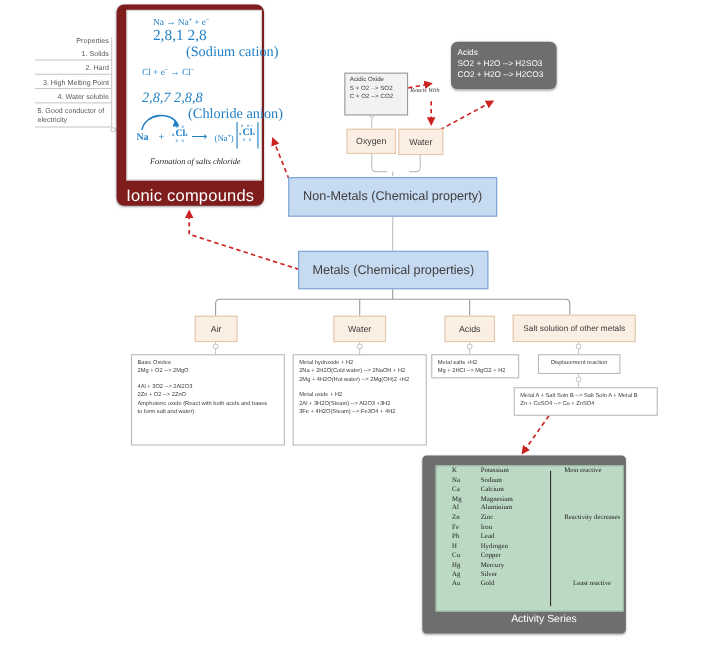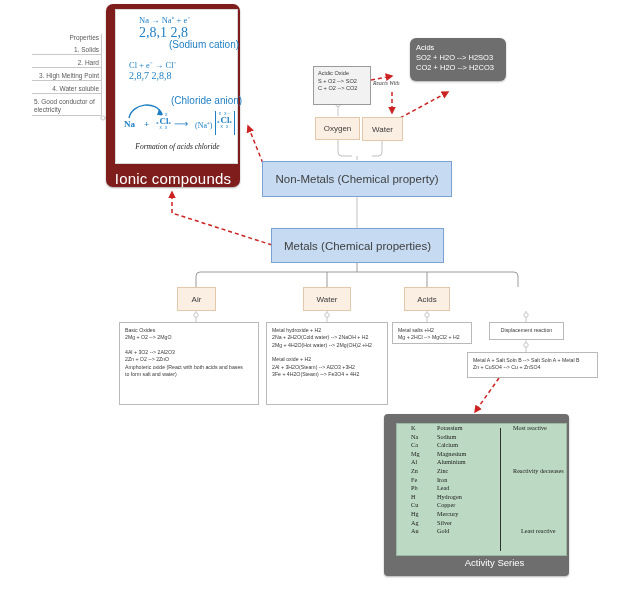--- a/index.html
+++ b/index.html
@@ -40,21 +40,21 @@
     border:1px solid #d8d8d8;
   }
   .shell-cap{
     color:#ffffff;font-size:15px;text-align:center;
     letter-spacing:.2px;
   }
 
   
   .chem{color:#1f7fc4;font-family:"Liberation Serif", serif;}
   .chem-eq{position:absolute;white-space:nowrap;}
-  .chem-lbl{color:#1f7fc4;font-family:Liberation Sans, sans-serif;font-size:10px;text-align:center;}
+  .chem-lbl{color:#1f7fc4;font-family:Liberation Serif, serif;font-size:13px;text-align:center;}
   .caption{
     font-family:"Liberation Serif", serif;font-style:italic;
     font-size:7.5px;color:#222;text-align:center;
   }
   .xdots{font-size:4.5px;color:#1f7fc4;letter-spacing:1px;line-height:4px;}
 
   
   .darkbox{
     background:#6e6e6e;color:#ffffff;border-radius:6px;
     font-size:7.5px;line-height:10px;padding:5px 6px;
@@ -202,21 +202,21 @@
   </div>
 
   <div class="abs shell" style="left:106px;top:4px;width:134px;height:183px;padding:4px 5px 0 5px;">
     <div class="shell-inner abs" style="left:9px;top:5px;width:123px;height:155px;">
 
       <div class="chem-eq chem" style="left:23px;top:4px;font-size:8.5px;">Na →  Na⁺ + e⁻</div>
       <div class="chem-eq chem" style="left:23px;top:15px;font-size:14px;text-align:right;">2,8,1   2,8</div>
       <div class="chem-eq chem-lbl" style="left:53px;top:29px;">(Sodium cation)</div>
 
       <div class="chem-eq chem" style="left:13px;top:49px;font-size:8.5px;">Cl     + e⁻ → Cl⁻</div>
-      <div class="chem-eq chem" style="left:13px;top:60px;font-size:10px;">2,8,7          2,8,8</div>
+      <div class="chem-eq chem" style="left:13px;top:71px;font-size:13px;font-style:italic;">2,8,7          2,8,8</div>
       <div class="chem-eq chem-lbl" style="left:55px;top:85px;">(Chloride anion)</div>
 
       <svg class="abs" style="left:10px;top:90px;width:50px;height:20px;" viewBox="0 0 50 20">
         <path d="M3,18 C6,3 30,0 36,14" stroke="#1f7fc4" stroke-width="1.4" fill="none"></path>
         <path d="M33,9 L37,15 L31,15 z" fill="#1f7fc4"></path>
       </svg>
 
       <div class="chem-eq chem" style="left:8px;top:109px;font-size:9px;font-weight:bold;">Na</div>
       <div class="chem-eq chem" style="left:28px;top:109px;font-size:9px;font-weight:bold;">+</div>
 
@@ -232,21 +232,21 @@
       <div class="chem-eq chem" style="left:79px;top:109px;font-size:8px;">(Na⁺)</div>
 
       <div class="abs" style="left:99px;top:101px;width:20px;height:24px;border:1.4px solid #1f7fc4;border-top:none;border-bottom:none;">
         <div class="xdots" style="text-align:center;padding-top:1px;">x x<span>−</span></div>
         <div class="chem" style="font-size:9px;font-weight:bold;text-align:center;line-height:9px;">
           <span class="xdots">x</span><span>Cl</span><span class="xdots">x</span>
         </div>
         <div class="xdots" style="text-align:center;">x x</div>
       </div>
 
-      <div class="abs caption" style="left:0;top:132px;width:123px;">Formation of acids chloride</div>
+      <div class="abs caption" style="left:0;top:132px;width:123px;">Formation of salts chloride</div>
     </div>
 
     <div class="abs shell-cap" style="left:0;top:166px;width:134px;">Ionic compounds</div>
   </div>
 
   <div class="abs greybox" style="left:313px;top:66px;width:58px;height:39px;">
     <div>Acidic Oxide</div>
     <div>S + O2 --&gt; SO2</div>
     <div>C + O2 --&gt; CO2</div>
   </div>
@@ -275,20 +275,23 @@
   </div>
 
   <div class="abs peach" style="left:177px;top:287px;width:39px;height:24px;">
     <span>Air</span>
   </div>
   <div class="abs peach" style="left:303px;top:287px;width:48px;height:24px;">
     <span>Water</span>
   </div>
   <div class="abs peach" style="left:404px;top:287px;width:46px;height:24px;">
     <span>Acids</span>
+  </div>
+  <div class="abs peach small" style="left:466px;top:286px;width:112px;height:25px;font-size:7.5px;">
+    <span>Salt solution of other metals</span>
   </div>
 
   <div class="abs whitebox" style="left:119px;top:322px;width:140px;height:83px;">
     <div>Basic Oxides</div>
     <div>2Mg + O2 --&gt; 2MgO</div>
     <div style="min-height:7px;"></div>
     <div>4Al + 3O2 --&gt; 2Al2O3</div>
     <div>2Zn + O2 --&gt; 2ZnO</div>
     <div>Amphoteric oxide (React with both acids and bases</div>
     <div>to form salt and water)</div>

